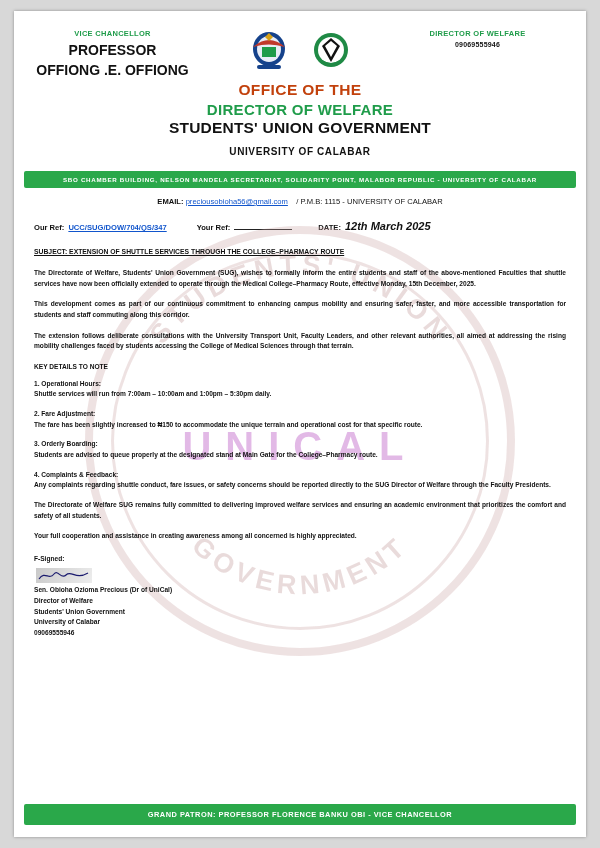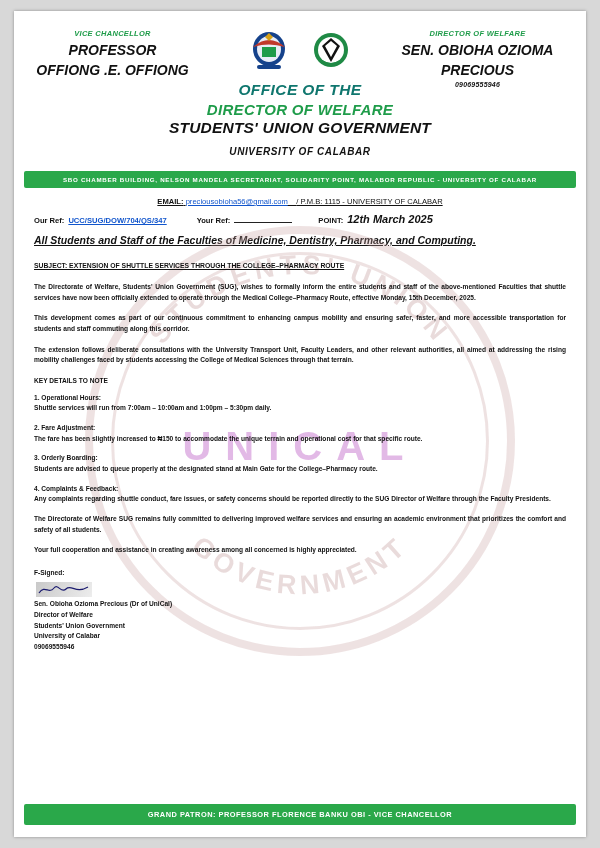--- a/index.html
+++ b/index.html
@@ -43,40 +43,39 @@
   .wm-arc {
     position: absolute; inset: 0;
   }
   .wm-arc text { fill: #b98b8b; font-size: 27px; font-weight: bold; letter-spacing: 5px; font-family: "Liberation Sans", sans-serif;}
 
   
   .letterhead {
     position: relative;
     padding: 16px 18px 4px 18px;
     min-height: 72px;
-    font-style: italic;
   }
   .lh-left, .lh-right {
     position: absolute; top: 18px;
     font-size: 7.5px; line-height: 1.45; font-weight: bold;
   }
   .lh-left { left: 16px; text-align: center; width: 165px; }
   .lh-right { right: 16px; text-align: center; width: 185px; }
   .lh-green { color: #1f9c4a; font-size: 7.5px; letter-spacing: .3px; }
   .lh-dark { color: #111; font-size: 14px; }
   .lh-num { color: #111; font-size: 7px; letter-spacing: .2px; }
 
   .crests {
     display: flex; justify-content: center; gap: 14px;
     align-items: flex-start;
   }
   .crest { width: 48px; height: 48px; position: relative; }
 
   .title-block { text-align: center; margin-top: 6px; }
-  .t1 { font-size: 15.5px; font-weight: bold; color: #0f766e; letter-spacing: .4px; }
+  .t1 { font-size: 15.5px; font-weight: bold; color: #c2410c; letter-spacing: .4px; }
   .t2 { font-size: 15px; font-weight: bold; color: #1f9c4a; letter-spacing: .3px; margin-top: 2px;}
   .t3 { font-size: 15.5px; font-weight: bold; color: #111; letter-spacing: .2px; margin-top: 1px;}
   .t4 { font-size: 10px; font-weight: bold; color: #111; letter-spacing: .6px; margin-top: 9px; }
 
   .addressbar {
     margin: 10px 10px 0 10px;
     background: #2aa84a;
     color: #ffffff;
     font-size: 6.2px;
     font-weight: bold;
@@ -85,29 +84,28 @@
     padding: 5px 4px;
     border-radius: 2px;
   }
 
   
   .contact {
     text-align: center;
     font-size: 7.6px;
     color: #111;
     margin-top: 9px;
-    text-decoration: underline;
   }
   .contact .label { font-weight: bold; }
   .contact a { color: #1155cc; text-decoration: underline; }
 
   .refs {
     display: flex; align-items: baseline;
     font-size: 7.6px; color: #111;
-    margin: 7px 20px 0 20px;
+    margin: 14px 20px 0 20px;
     gap: 4px;
   }
   .refs .ourref { font-weight: bold; }
   .refs .refval { color: #1155cc; text-decoration: underline; font-weight: bold; }
   .refs .yourref { font-weight: bold; margin-left: 26px; text-align: center; }
   .refs .yourline { display:inline-block; width: 58px; border-bottom: 1px solid #222; }
   .refs .datelbl { font-weight: bold; margin-left: 22px; }
   .refs .dateval { font-size: 11px; font-weight: bold; font-style: italic; color:#111; }
 
   .addressee {
@@ -178,21 +176,20 @@
   <div class="letterhead">
 
     <div class="lh-left">
       <div class="lh-green">VICE CHANCELLOR</div>
       <div class="lh-dark">PROFESSOR</div>
       <div class="lh-dark">OFFIONG .E. OFFIONG</div>
     </div>
 
     <div class="lh-right">
       <div class="lh-green">DIRECTOR OF WELFARE</div>
-      <div class="lh-dark">SEN. OBIOHA OZIOMA PRECIOUS</div>
       <div class="lh-num">09069555946</div>
     </div>
 
     <div class="crests">
       <div class="crest">
         <svg viewBox="0 0 48 48" width="48" height="48">
           <ellipse cx="24" cy="22" rx="16" ry="17" fill="#15428b"></ellipse>
           <ellipse cx="24" cy="22" rx="12" ry="13" fill="#e8edf7"></ellipse>
           <path d="M8 20 q16 -14 32 0 q-16 -5 -32 0z" fill="#c0392b"></path>
           <rect x="17" y="20" width="14" height="10" fill="#1f9c4a"></rect>
@@ -226,25 +223,24 @@
     <a href="#">preciousobioha56@gmail.com</a>
     &nbsp;&nbsp;
     <span>/ P.M.B: 1115 - UNIVERSITY OF CALABAR</span>
   </div>
 
   <div class="refs">
     <span class="ourref">Our Ref:</span>
     <span class="refval">UCC/SUG/DOW/704/QS/347</span>
     <span class="yourref">Your Ref:</span>
     <span class="yourline"></span>
-    <span class="datelbl">POINT:</span>
+    <span class="datelbl">DATE:</span>
     <span class="dateval">12th March 2025</span>
   </div>
 
-  <div class="addressee">All Students and Staff of the Faculties of Medicine, Dentistry, Pharmacy, and Computing.</div>
 
   <div class="body">
     <div class="subject">SUBJECT: EXTENSION OF SHUTTLE SERVICES THROUGH THE COLLEGE–PHARMACY ROUTE</div>
 
     <p>The Directorate of Welfare, Students' Union Government (SUG), wishes to formally inform the entire students and staff of the above-mentioned Faculties that shuttle services have now been officially extended to operate through the Medical College–Pharmacy Route, effective Monday, 15th December, 2025.</p>
     <p>This development comes as part of our continuous commitment to enhancing campus mobility and ensuring safer, faster, and more accessible transportation for students and staff commuting along this corridor.</p>
     <p>The extension follows deliberate consultations with the University Transport Unit, Faculty Leaders, and other relevant authorities, all aimed at addressing the rising mobility challenges faced by students accessing the College of Medical Sciences through that terrain.</p>
 
     <div class="sect-title">KEY DETAILS TO NOTE</div>
 

